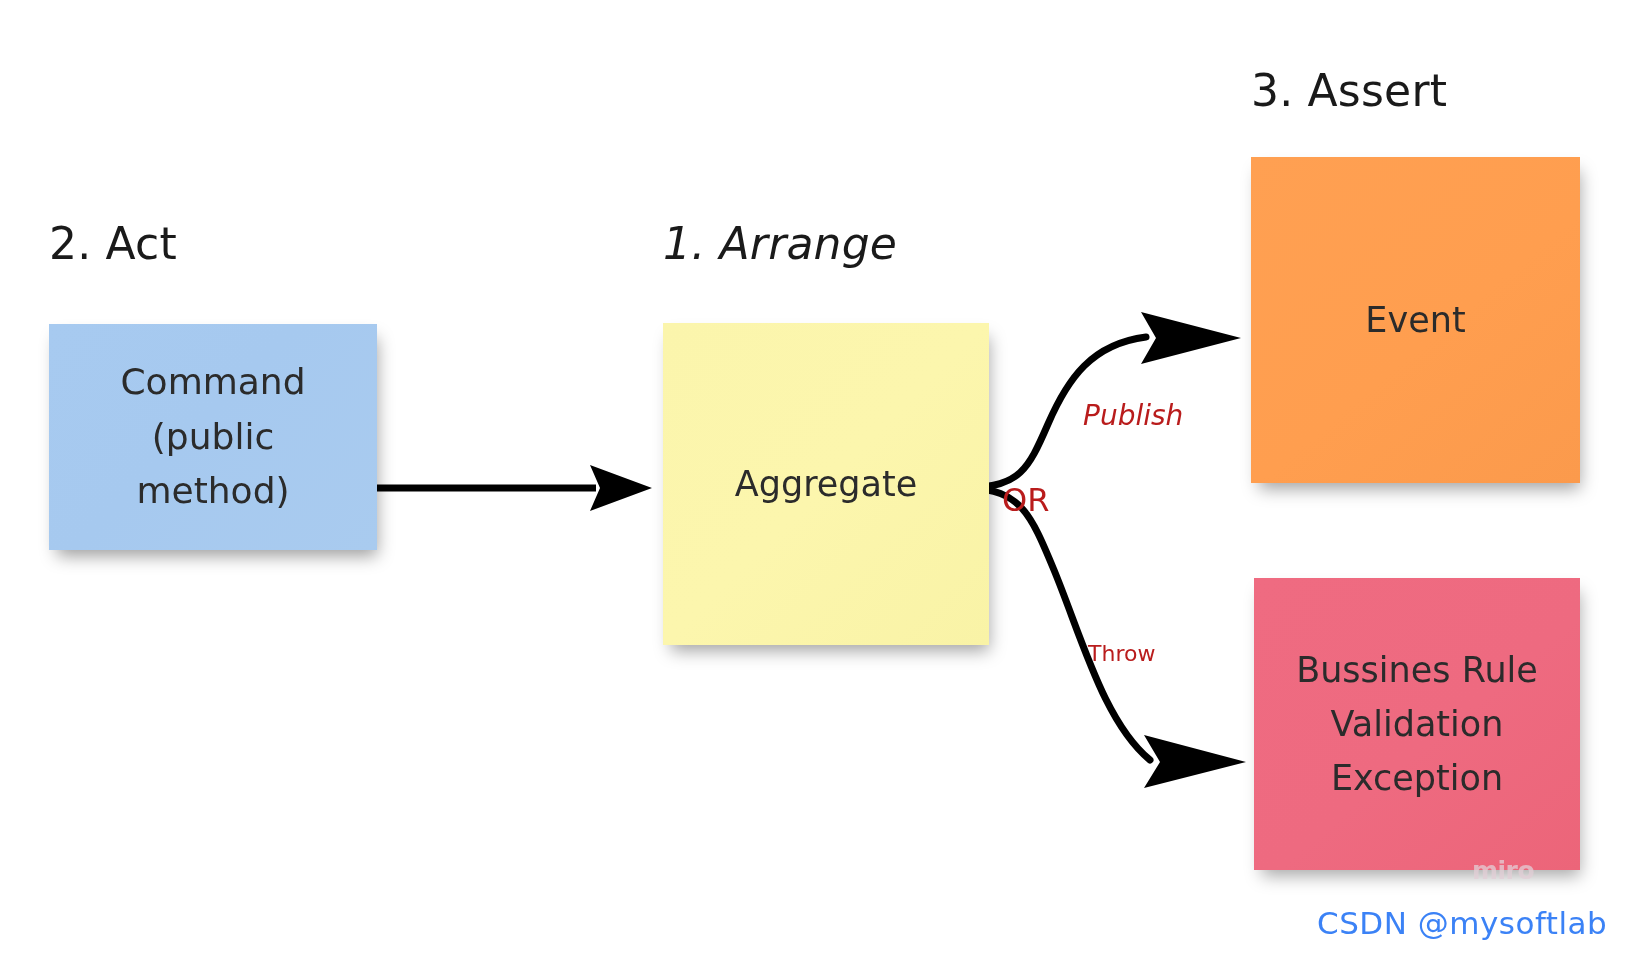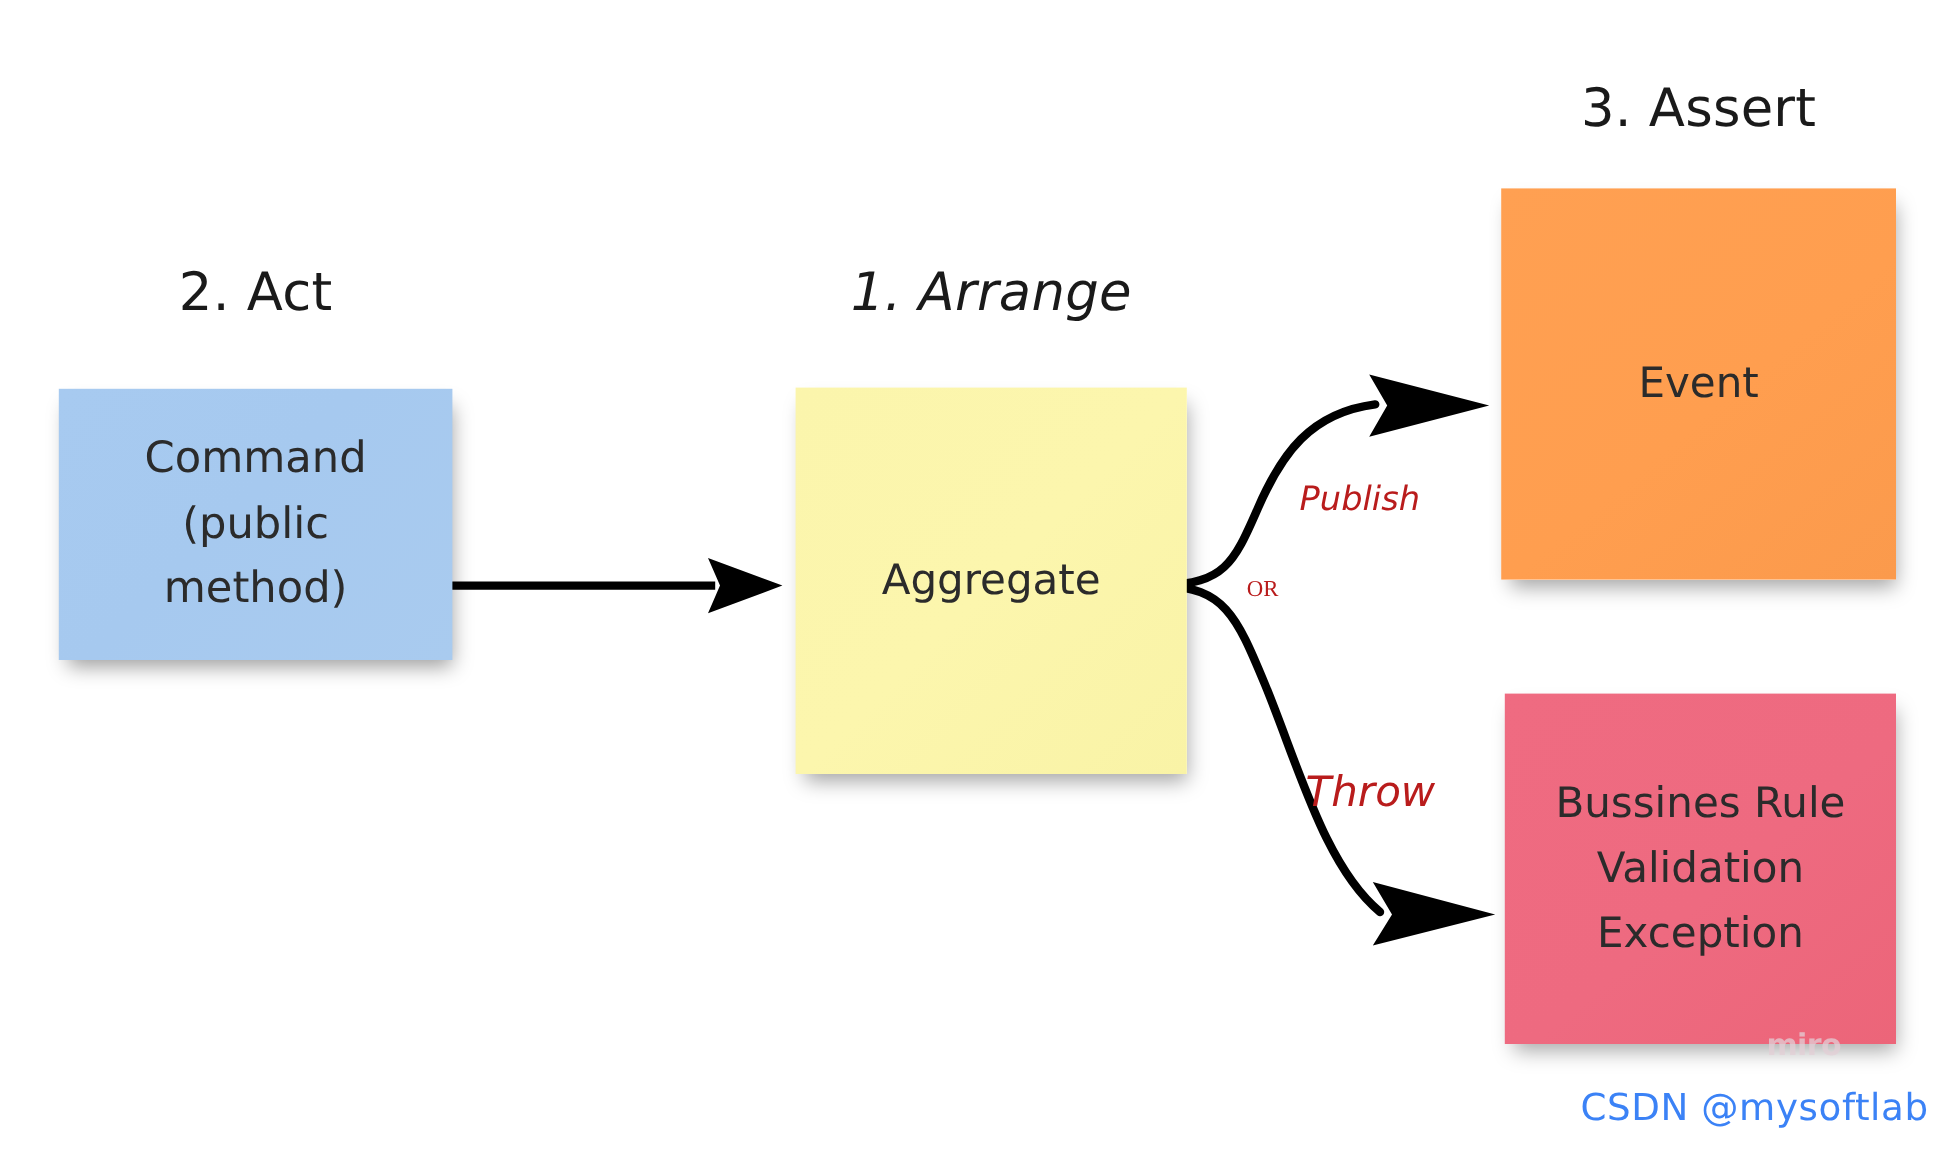--- a/index.html
+++ b/index.html
@@ -17,21 +17,21 @@
   }
 
   
   .heading {
     position: absolute;
     font-size: 44px;
     color: #1a1a1a;
     font-weight: 400;
     letter-spacing: 0.2px;
     white-space: nowrap;
-    text-align: center;
+    text-align: left;
   }
   #heading-act      { left: 49px;  top: 218px; width: 328px; }
   #heading-arrange  { left: 663px; top: 218px; width: 326px; font-style: italic; }
   #heading-assert   { left: 1251px; top: 65px; width: 329px; }
 
   
   .note {
     position: absolute;
     display: flex;
     align-items: center;
@@ -85,27 +85,26 @@
   .edge-label {
     position: absolute;
     color: #b91c1c;
     white-space: nowrap;
   }
   #label-publish {
     left: 1083px; top: 399px;
     font-size: 28px; font-style: italic;
   }
   #label-or {
-    left: 1039px; top: 481px;
-    font-size: 19px;
-    font-family: Liberation Serif, serif;
+    left: 1002px; top: 481px;
+    font-size: 32px;
   }
   #label-throw {
     left: 1088px; top: 641px;
-    font-size: 35px; font-style: italic;
+    font-size: 22px; 
   }
 
   
   #watermark-csdn {
     position: absolute;
     left: 1317px; top: 905px;
     font-size: 31px;
     color: #3b82f6;
     white-space: nowrap;
     letter-spacing: 0.5px;

